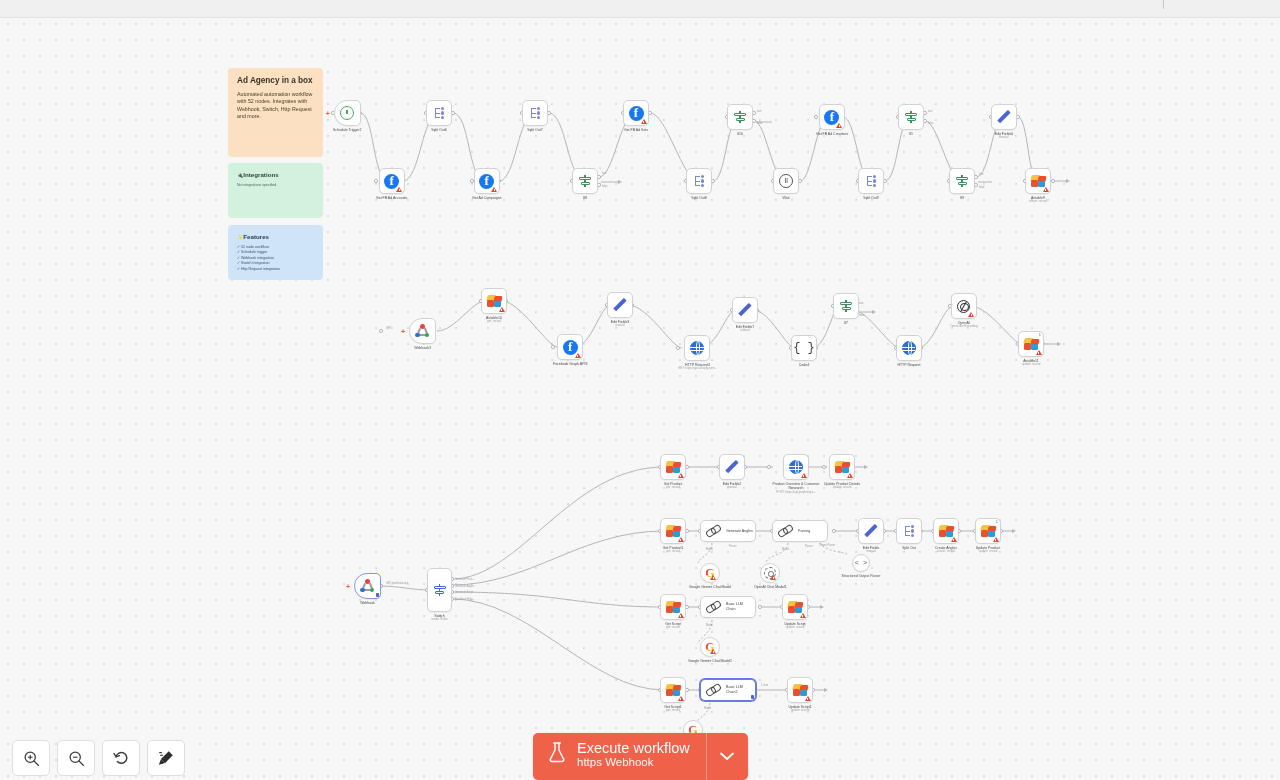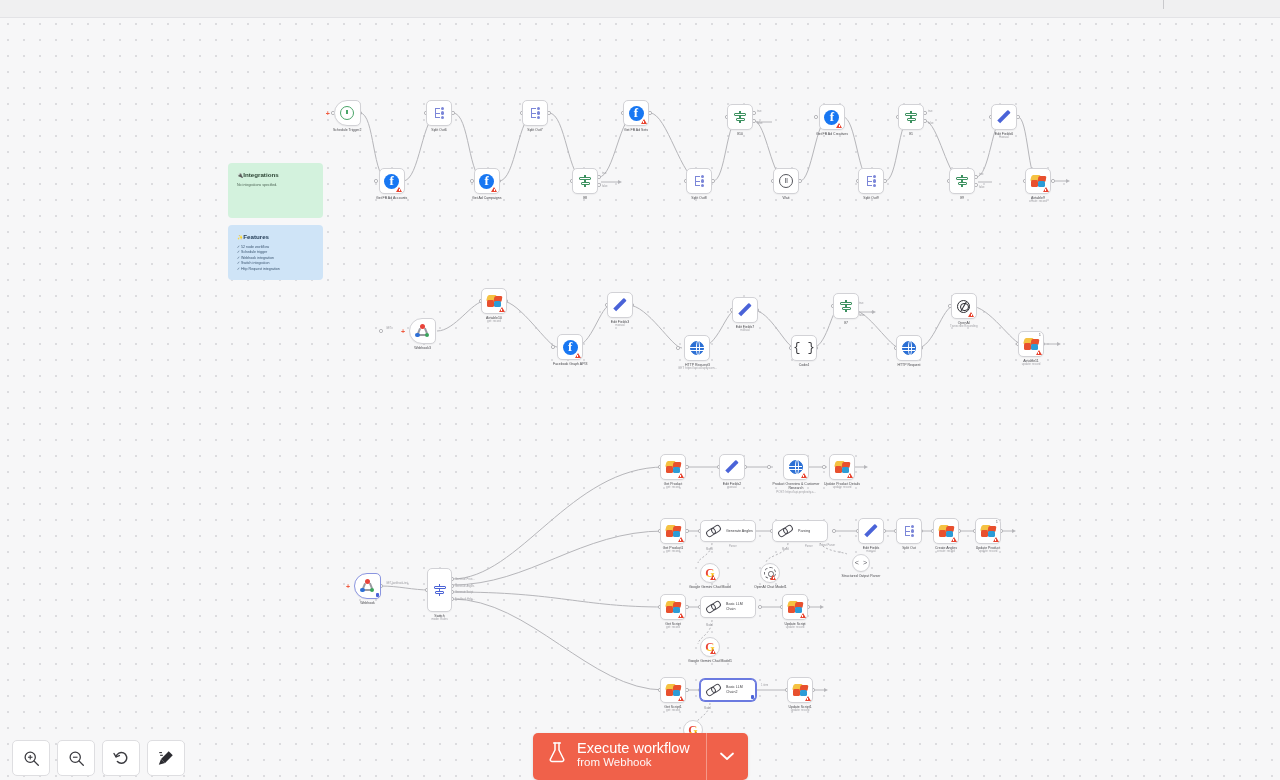--- a/index.html
+++ b/index.html
@@ -306,20 +306,24 @@
     width: 42px; display: flex; align-items: center; justify-content: center;
     border-left: 1px solid rgba(255,255,255,.35);
     cursor: pointer;
   }
 </style>
 </head>
 <body>
 
 <div id="canvas">
 
+  <div class="sticky" id="sticky-brief">
+    <div class="sticky-title">Ad Agency in a box</div>
+    <div class="sticky-body">Automated automation workflow with 52 nodes. Integrates with Webhook, Switch, Http Request and more.</div>
+  </div>
 
   <div class="sticky" id="sticky-integrations">
     <div class="sticky-title">
       <span style="font-size:5px;">🔌</span><span>Integrations</span>
     </div>
     <div class="sticky-body">No integrations specified.</div>
   </div>
 
   <div class="sticky" id="sticky-features">
     <div class="sticky-title">
@@ -1136,21 +1140,21 @@
   </div>
 
   <div id="exec">
     <div id="exec-main">
       <svg width="18" height="22" viewBox="0 0 18 22">
         <path d="M7,2 L7,9 L2.5,18 A1.6,1.6 0 0 0 4,20.5 L14,20.5 A1.6,1.6 0 0 0 15.5,18 L11,9 L11,2" fill="none" stroke="#ffffff" stroke-width="1.5" stroke-linejoin="round" stroke-linecap="round"></path>
         <line x1="5.6" y1="2" x2="12.4" y2="2" stroke="#ffffff" stroke-width="1.5" stroke-linecap="round"></line>
       </svg>
       <div id="exec-text">
         <div class="l1">Execute workflow</div>
-        <div class="l2">from Webhook</div>
+        <div class="l2">https Webhook</div>
       </div>
     </div>
     <div id="exec-caret">
       <svg width="18" height="12" viewBox="0 0 18 12">
         <polyline points="3,3.5 9,9 15,3.5" fill="none" stroke="#ffffff" stroke-width="1.8" stroke-linecap="round" stroke-linejoin="round"></polyline>
       </svg>
     </div>
   </div>
 
 </div>

